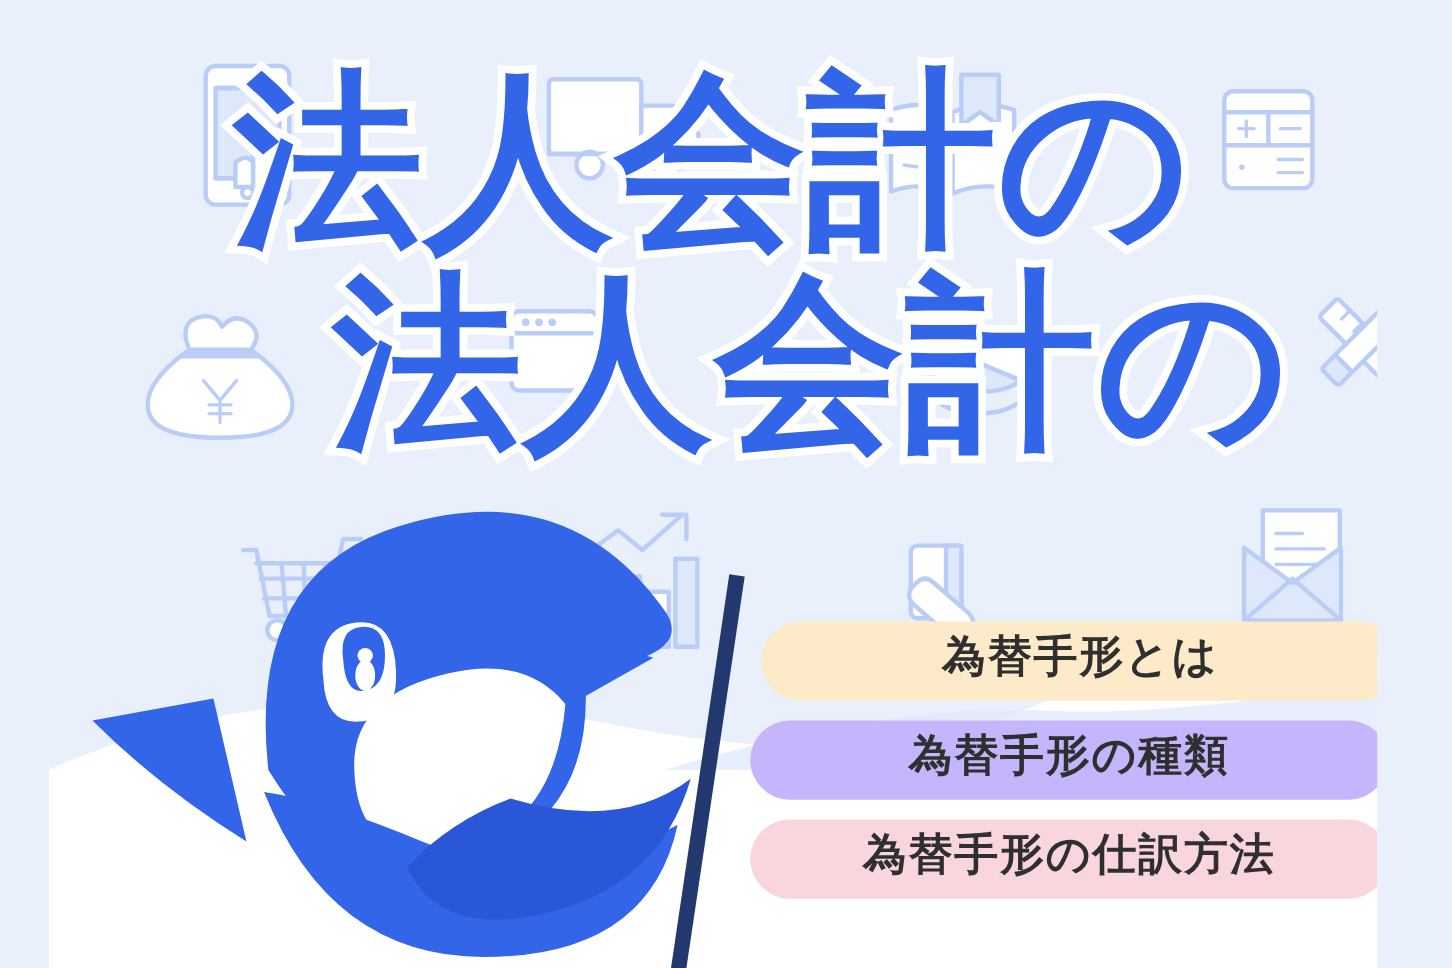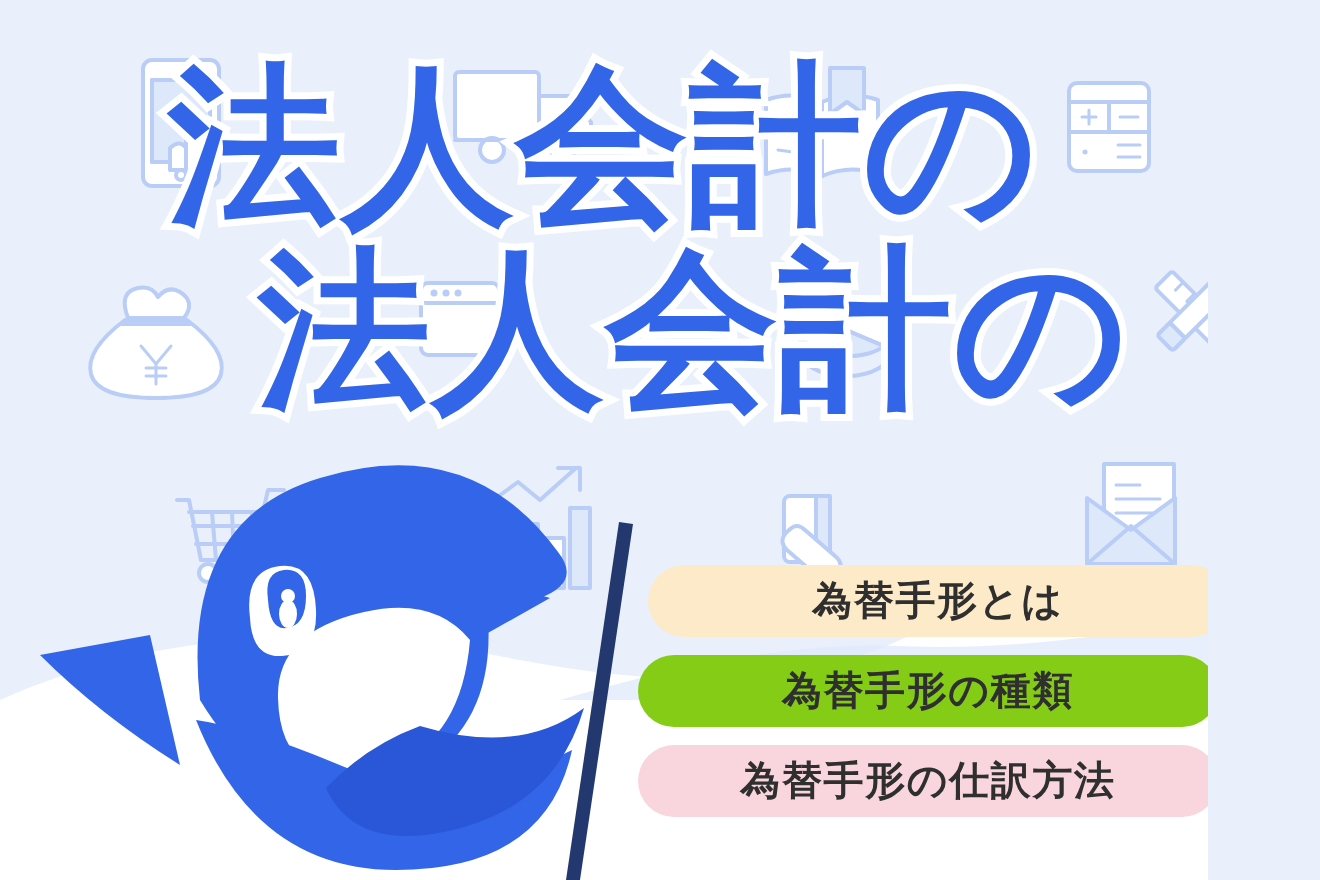--- a/index.html
+++ b/index.html
@@ -2,21 +2,21 @@
 <html lang="ja"><head>
 <meta charset="utf-8">
 <title>法人会計の基礎知識</title>
 <style>
   html,body{margin:0;padding:0;}
   body{
     width:1320px;height:880px;overflow:hidden;
     background:#e9f0fc;
     font-family:"Liberation Sans","DejaVu Sans",sans-serif;
   }
-  #stage{position:relative;width:1208px;height:880px;overflow:hidden;background:#e9f0fc;}
+  #stage{position:relative;width:1208px;height:880px;overflow:hidden;background:#e9f0fc;margin-left:44px;}
 
   
   .layer{position:absolute;inset:0;}
   .bg-icons{z-index:1;}
   .waves{z-index:2;}
   .bird{z-index:5;}
   .title-wrap{position:absolute;z-index:6;left:0;top:60px;width:1320px;text-align:left;}
   .pills{position:absolute;z-index:7;left:638px;top:565px;width:590px;}
 
   
@@ -33,24 +33,24 @@
   .title-line-1{font-size:172px;margin-left:168px;}
   .title-line-2{font-size:172px;margin-left:258px;margin-top:12px;}
 
   
   .pill{
     height:72px;border-radius:36px;display:flex;align-items:center;justify-content:center;
     margin-bottom:18px;box-sizing:border-box;padding:0 26px;
   }
   .pill span{
     font-size:40px;font-weight:700;color:#2f2f2f;letter-spacing:0.04em;
-    font-family:Liberation Serif, serif;line-height:1;
+    font-family:Liberation Mono, monospace;line-height:1;
   }
   .pill-0{background:#fdeac9;width:580px;margin-left:10px;}
-  .pill-1{background:#84cc16;width:580px;margin-left:0px;}
+  .pill-1{background:#c4b5fd;width:580px;margin-left:0px;}
   .pill-2{background:#f9d5de;width:580px;margin-left:0px;}
 </style>
 </head>
 <body>
 
 <div id="stage">
 
   <svg class="layer bg-icons" viewBox="0 0 1320 880" width="1320" height="880">
     <defs>
       <style>

